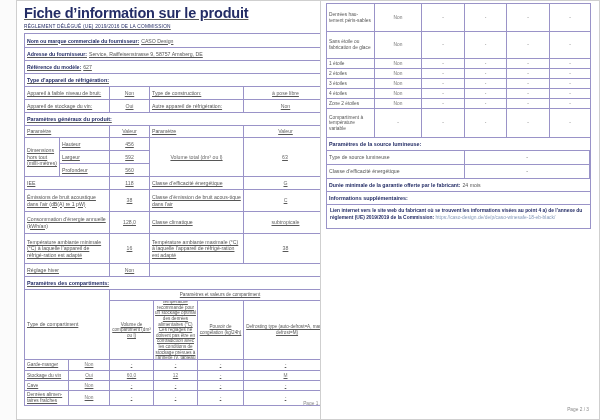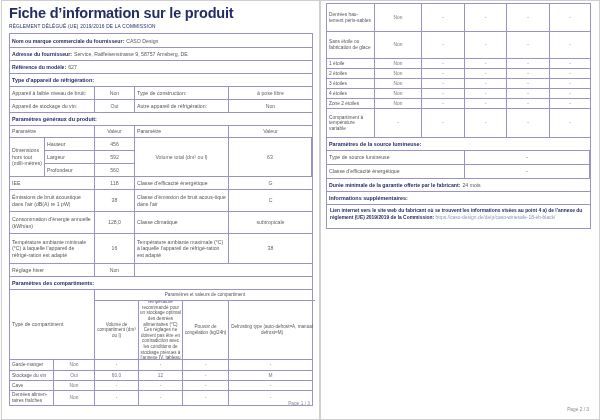--- a/index.html
+++ b/index.html
@@ -13,21 +13,21 @@
   *{box-sizing:border-box;margin:0;padding:0;}
   html,body{width:600px;height:420px;}
   body{
     background:#fbfbfb;
     font-family:"Liberation Sans", sans-serif;
     color:var(--txt);
     position:relative;
     overflow:hidden;
   }
   .page{position:absolute;top:0;height:420px;background:#fff;border:1px solid var(--pagebd);}
-  .page-left{left:1px;width:319px;border-right:1px solid var(--pagebd);}
+  .page-left{left:16px;width:319px;border-right:1px solid var(--pagebd);text-decoration:underline;}
   .page-right{left:320px;width:280px;}
   
   .content1{margin-left:7px;width:304px;}
   .doc-title{margin-top:4px;font-size:14.5px;font-weight:bold;color:var(--navy);letter-spacing:-.2px;}
   .doc-subtitle{margin:3px 0 4px 0;font-size:4.8px;color:var(--navy);letter-spacing:.2px;}
   .sheet{border:1px solid var(--bd);width:100%;}
   .sheet > * + *{border-top:1px solid var(--bd);}
   .row{display:flex;align-items:stretch;}
   .h13{height:13px;}.h12{height:12px;}.h22{height:22px;}.h30{height:30px;}
   .c{border-right:1px solid var(--bd);display:flex;align-items:center;padding:1px 2px;overflow:hidden;

